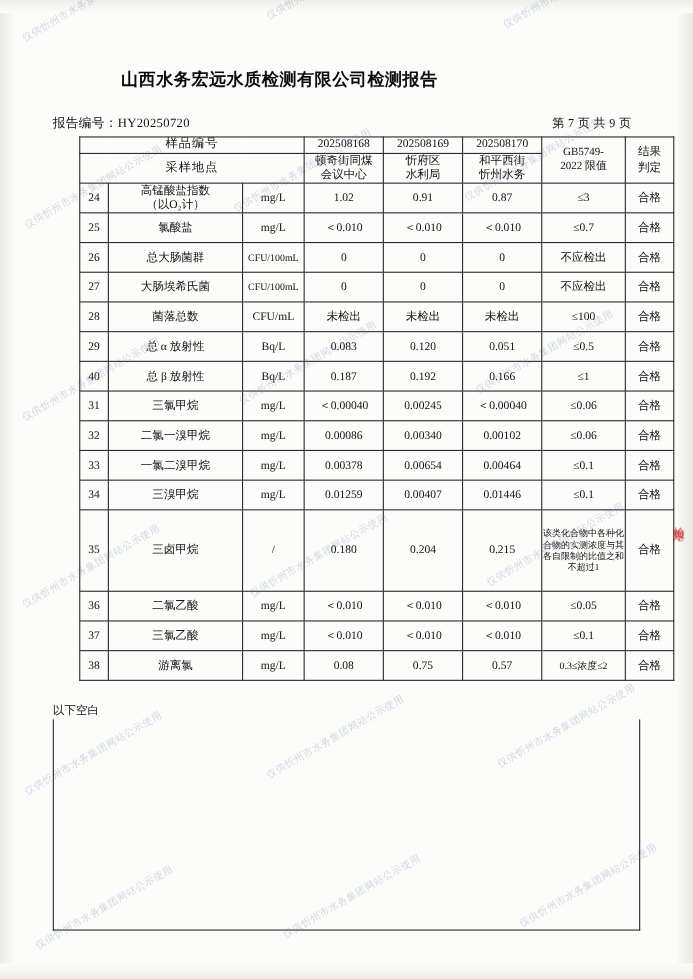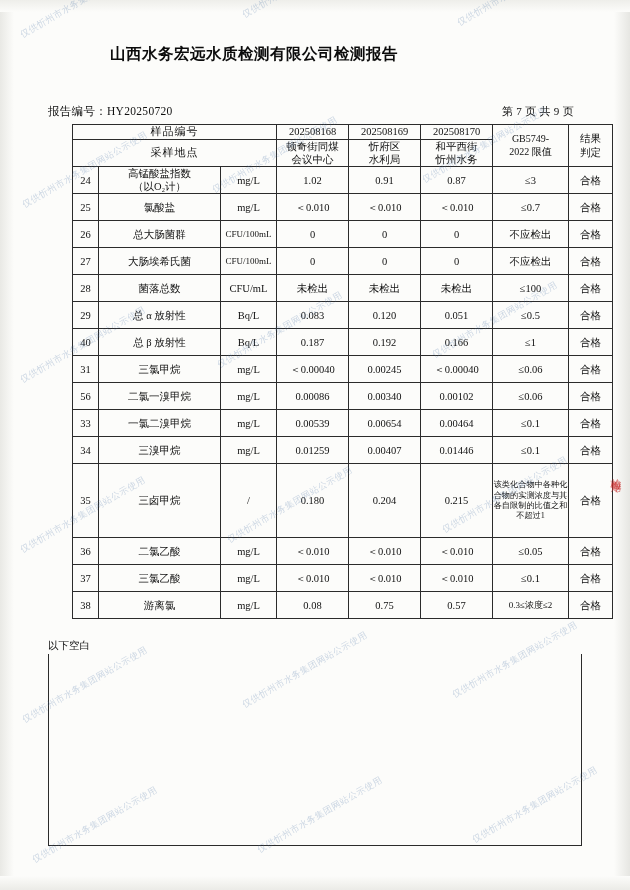--- a/index.html
+++ b/index.html
@@ -35,21 +35,21 @@
     position: absolute; left: 0; top: 0; width: 630px; height: 12px;
     background: linear-gradient(to bottom, #eeeeea, #fcfcfa);
   }
   .edge-bottom {
     position: absolute; left: 0; bottom: 0; width: 630px; height: 14px;
     background: linear-gradient(to top, #ebebe7, #fcfcfa);
   }
 
   .title {
     position: absolute;
-    top: 44px;
+    top: 62px;
     left: 0;
     width: 508px;
     text-align: center;
     font-size: 15.5px;
     font-weight: bold;
     font-family: "Liberation Sans", "DejaVu Sans", sans-serif;
     letter-spacing: 0.5px;
     color: #0b0b0b;
   }
 
@@ -313,35 +313,35 @@
         <td class="name-col">三氯甲烷</td>
         <td>mg/L</td>
         <td>＜0.00040</td>
         <td>0.00245</td>
         <td>＜0.00040</td>
         <td>≤0.06</td>
         <td>合格</td>
       </tr>
 
       <tr class="datarow">
-        <td class="num-col">56</td>
+        <td class="num-col">32</td>
         <td class="name-col">二氯一溴甲烷</td>
         <td>mg/L</td>
         <td>0.00086</td>
         <td>0.00340</td>
         <td>0.00102</td>
         <td>≤0.06</td>
         <td>合格</td>
       </tr>
 
       <tr class="datarow">
         <td class="num-col">33</td>
         <td class="name-col">一氯二溴甲烷</td>
         <td>mg/L</td>
-        <td>0.00539</td>
+        <td>0.00378</td>
         <td>0.00654</td>
         <td>0.00464</td>
         <td>≤0.1</td>
         <td>合格</td>
       </tr>
 
       <tr class="datarow">
         <td class="num-col">34</td>
         <td class="name-col">三溴甲烷</td>
         <td>mg/L</td>

